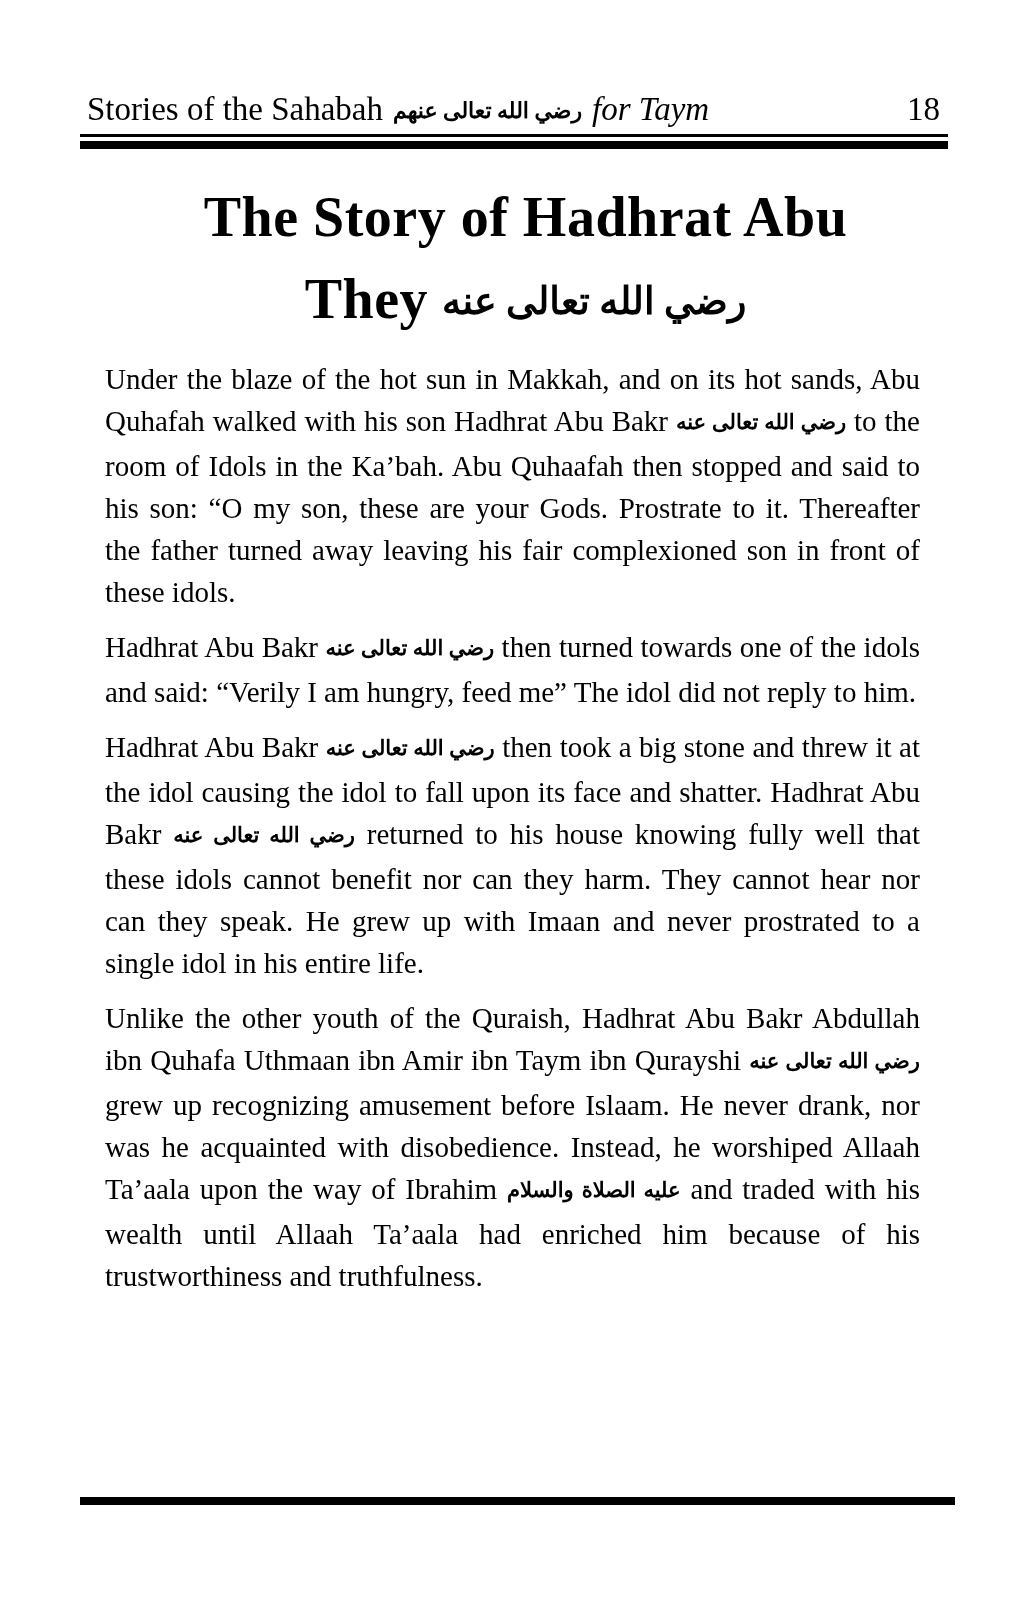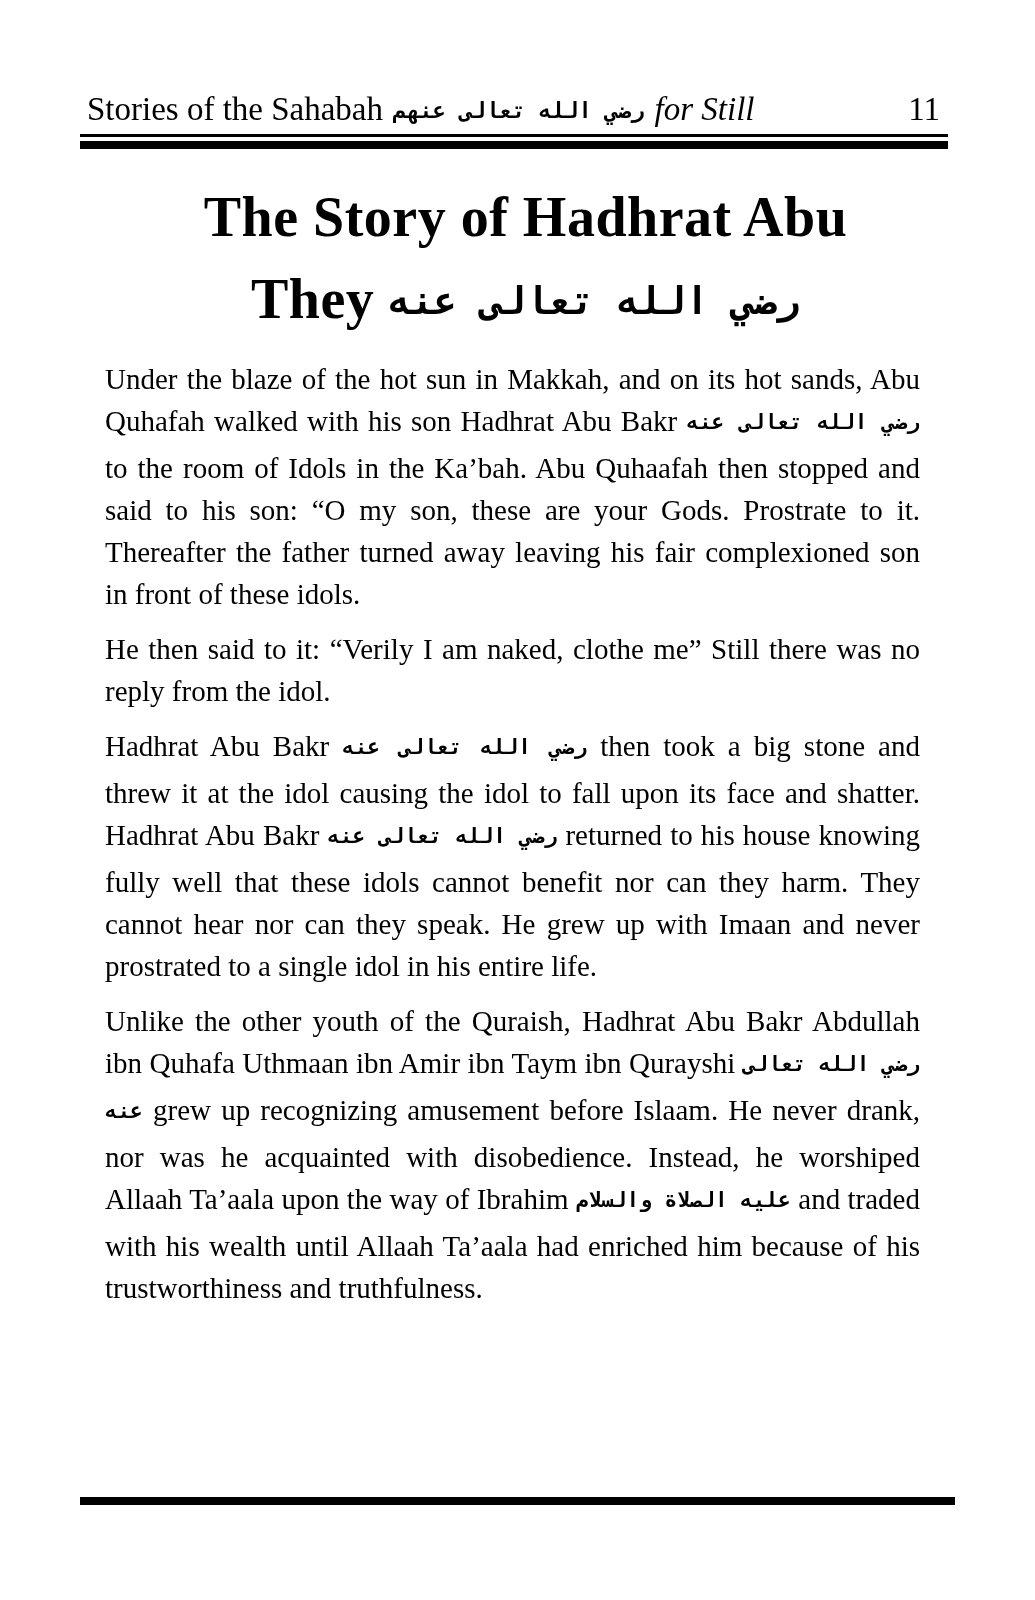--- a/index.html
+++ b/index.html
@@ -24,21 +24,21 @@
     display: flex;
     justify-content: space-between;
     align-items: baseline;
     font-size: 33px;
     line-height: 1.2;
     white-space: nowrap;
   }
   .header-left { display: inline-flex; align-items: baseline; gap: 10px; }
   .italic { font-style: italic; }
   .arabic {
-    font-family: Liberation Mono, monospace;
+    font-family: Liberation Serif, serif;
     direction: rtl;
     unicode-bidi: isolate;
   }
   .header-arabic { font-size: 22px; font-weight: bold; position: relative; top: -2px; }
   .rule {
     position: absolute;
     left: 80px;
     width: 868px;
     background: #000000;
   }
@@ -85,38 +85,38 @@
 </style>
 </head>
 <body>
 
 <div class="page">
 
   <div class="header">
     <div class="header-left">
       <span>Stories of the Sahabah</span>
       <span class="arabic header-arabic">رضي الله تعالى عنهم</span>
-      <span class="italic">for Still</span>
+      <span class="italic">for Taym</span>
     </div>
-    <span>11</span>
+    <span>18</span>
   </div>
 
   <div class="rule thin"></div>
   <div class="rule thick"></div>
 
   <h1 class="title">
     <span>The Story of Hadhrat Abu</span><br>
     <span>They</span><span class="arabic title-arabic">رضي الله تعالى عنه</span>
   </h1>
 
   <div class="body-text">
     <p><span>Under the blaze of the hot sun in Makkah, and on its hot sands, Abu Quhafah walked with his son Hadhrat Abu Bakr </span><span class="arabic body-arabic">رضي الله تعالى عنه</span><span> to the room of Idols in the Ka’bah. Abu Quhaafah then stopped and said to his son: “O my son, these are your Gods. Prostrate to it. Thereafter the father turned away leaving his fair complexioned son in front of these idols.</span></p>
 
+    <p><span>Hadhrat Abu Bakr </span><span class="arabic body-arabic">رضي الله تعالى عنه</span><span> then turned towards one of the idols and said: “Verily I am hungry, feed me” The idol did not reply to him.</span></p>
 
-    <p><span>He then said to it: “Verily I am naked, clothe me” Still there was no reply from the idol.</span></p>
 
     <p><span>Hadhrat Abu Bakr </span><span class="arabic body-arabic">رضي الله تعالى عنه</span><span> then took a big stone and threw it at the idol causing the idol to fall upon its face and shatter. Hadhrat Abu Bakr </span><span class="arabic body-arabic">رضي الله تعالى عنه</span><span> returned to his house knowing fully well that these idols cannot benefit nor can they harm. They cannot hear nor can they speak. He grew up with Imaan and never prostrated to a single idol in his entire life.</span></p>
 
     <p><span>Unlike the other youth of the Quraish, Hadhrat Abu Bakr Abdullah ibn Quhafa Uthmaan ibn Amir ibn Taym ibn Qurayshi </span><span class="arabic body-arabic">رضي الله تعالى عنه</span><span> grew up recognizing amusement before Islaam. He never drank, nor was he acquainted with disobedience. Instead, he worshiped Allaah Ta’aala upon the way of Ibrahim </span><span class="arabic body-arabic">عليه الصلاة والسلام</span><span> and traded with his wealth until Allaah Ta’aala had enriched him because of his trustworthiness and truthfulness.</span></p>
   </div>
 
   <div class="rule bottom"></div>
 
 </div>
 

